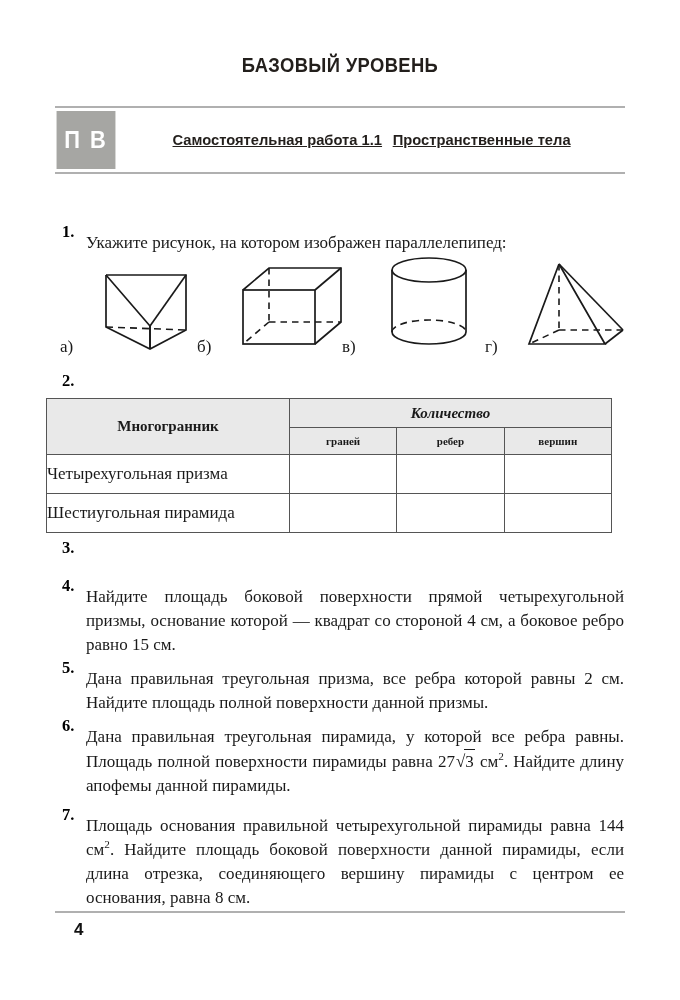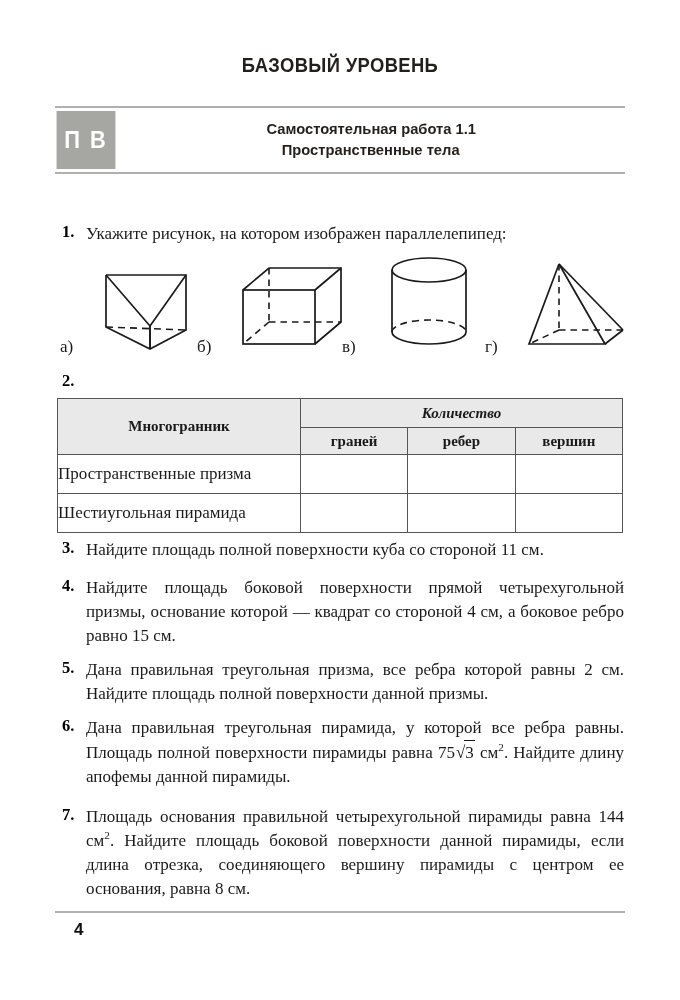--- a/index.html
+++ b/index.html
@@ -63,48 +63,50 @@
     font-family: "Liberation Sans", "DejaVu Sans", sans-serif;
     font-weight: bold;
     font-size: 23px;
     letter-spacing: 2px;
     transform: scaleX(0.95);
   }
   .banner-body {
     flex: 1;
     background: #ffffff;
     display: flex;
-    flex-direction: column;
+    flex-direction: row;
     align-items: center;
     justify-content: center;
     font-family: "Liberation Sans", "DejaVu Sans", sans-serif;
     font-weight: bold;
     font-size: 15.5px;
     line-height: 1.35;
     color: #231f1c;
+    text-decoration: underline;
   }
   .banner-line { transform: scaleX(0.95); white-space: nowrap; }
 
   
   .problem {
     position: absolute;
     display: flex;
     align-items: flex-start;
   }
   .p-num {
     font-weight: bold;
     font-size: 16.5px;
     width: 24px;
     flex: none;
     color: #000;
   }
   .p-text {
     font-size: 17px;
     line-height: 1.42;
     text-align: justify;
+    margin-top: 9px;
   }
   .p-text.nojust { text-align: left; }
 
   sup { font-size: 0.66em; vertical-align: super; line-height: 0; }
 
   .sqrt {
     display: inline-block;
     position: relative;
     padding-left: 1px;
   }
@@ -132,41 +134,41 @@
     position: absolute;
     bottom: 0;
     left: 0;
     font-size: 17px;
   }
   .fig-svg { position: absolute; top: 0; }
 
   
   .tbl-wrap {
     position: absolute;
-    left: 57px; top: 398px;
+    left: 46px; top: 398px;
     width: 566px;
   }
   table.polyhedra {
     border-collapse: collapse;
     width: 100%;
     table-layout: fixed;
   }
   table.polyhedra td, table.polyhedra th {
     border: 1.3px solid #555;
     padding: 0;
   }
   th.hdr {
     background: #e9e9e9;
     font-weight: bold;
     font-size: 15px;
     text-align: center;
     vertical-align: middle;
   }
   th.hdr-main { height: 54px; }
-  th.hdr-sub  { height: 26px; font-size: 15px; }
+  th.hdr-sub  { height: 26px; font-size: 11px; }
   th.hdr-top  { height: 28px; font-style: italic; }
   td.rowlabel {
     height: 38px;
     font-size: 17px;
     padding-left: 9px;
     vertical-align: middle;
     background: #ffffff;
   }
   td.blank { background: #ffffff; }
 
@@ -292,53 +294,52 @@
         <tr>
           <th class="hdr hdr-main" rowspan="2">Многогранник</th>
           <th class="hdr hdr-top" colspan="3">Количество</th>
         </tr>
         <tr>
           <th class="hdr hdr-sub">граней</th>
           <th class="hdr hdr-sub">ребер</th>
           <th class="hdr hdr-sub">вершин</th>
         </tr>
         <tr>
-          <td class="rowlabel">Пространственные призма</td>
+          <td class="rowlabel">Четырехугольная призма</td>
           <td class="blank"></td>
           <td class="blank"></td>
           <td class="blank"></td>
         </tr>
         <tr>
           <td class="rowlabel">Шестиугольная пирамида</td>
           <td class="blank"></td>
           <td class="blank"></td>
           <td class="blank"></td>
         </tr>
       </tbody>
     </table>
   </div>
 
   <div class="problem" style="left:62px; top:538px; width:560px;">
     <span class="p-num">3.</span>
-    <span class="p-text nojust">Найдите площадь полной поверхности куба со стороной 11 см.</span>
   </div>
 
   <div class="problem" style="left:62px; top:576px; width:562px;">
     <span class="p-num">4.</span>
     <span class="p-text">Найдите площадь боковой поверхности прямой четырехуголь­ной призмы, основание которой — квадрат со стороной 4 см, а боковое ребро равно 15 см.</span>
   </div>
 
   <div class="problem" style="left:62px; top:658px; width:562px;">
     <span class="p-num">5.</span>
     <span class="p-text">Дана правильная треугольная призма, все ребра которой равны 2 см. Найдите площадь полной поверхности данной призмы.</span>
   </div>
 
   <div class="problem" style="left:62px; top:716px; width:562px;">
     <span class="p-num">6.</span>
-    <span class="p-text"><span>Дана правильная треугольная пирамида, у которой все ребра равны. Площадь полной поверхности пирамиды равна 75</span><span class="sqrt"><span class="sqrt-sym">√</span><span class="sqrt-rad">3</span></span><span> см</span><sup>2</sup><span>. Найдите длину апофемы данной пирамиды.</span></span>
+    <span class="p-text"><span>Дана правильная треугольная пирамида, у которой все ребра равны. Площадь полной поверхности пирамиды равна 27</span><span class="sqrt"><span class="sqrt-sym">√</span><span class="sqrt-rad">3</span></span><span> см</span><sup>2</sup><span>. Найдите длину апофемы данной пирамиды.</span></span>
   </div>
 
   <div class="problem" style="left:62px; top:805px; width:562px;">
     <span class="p-num">7.</span>
     <span class="p-text"><span>Площадь основания правильной четырехугольной пирамиды равна 144 см</span><sup>2</sup><span>. Найдите площадь боковой поверхности данной пирамиды, если длина отрезка, соединяющего вершину пира­миды с центром ее основания, равна 8 см.</span></span>
   </div>
 
   <div class="footer-rule"></div>
   <div class="page-num">4</div>
 

